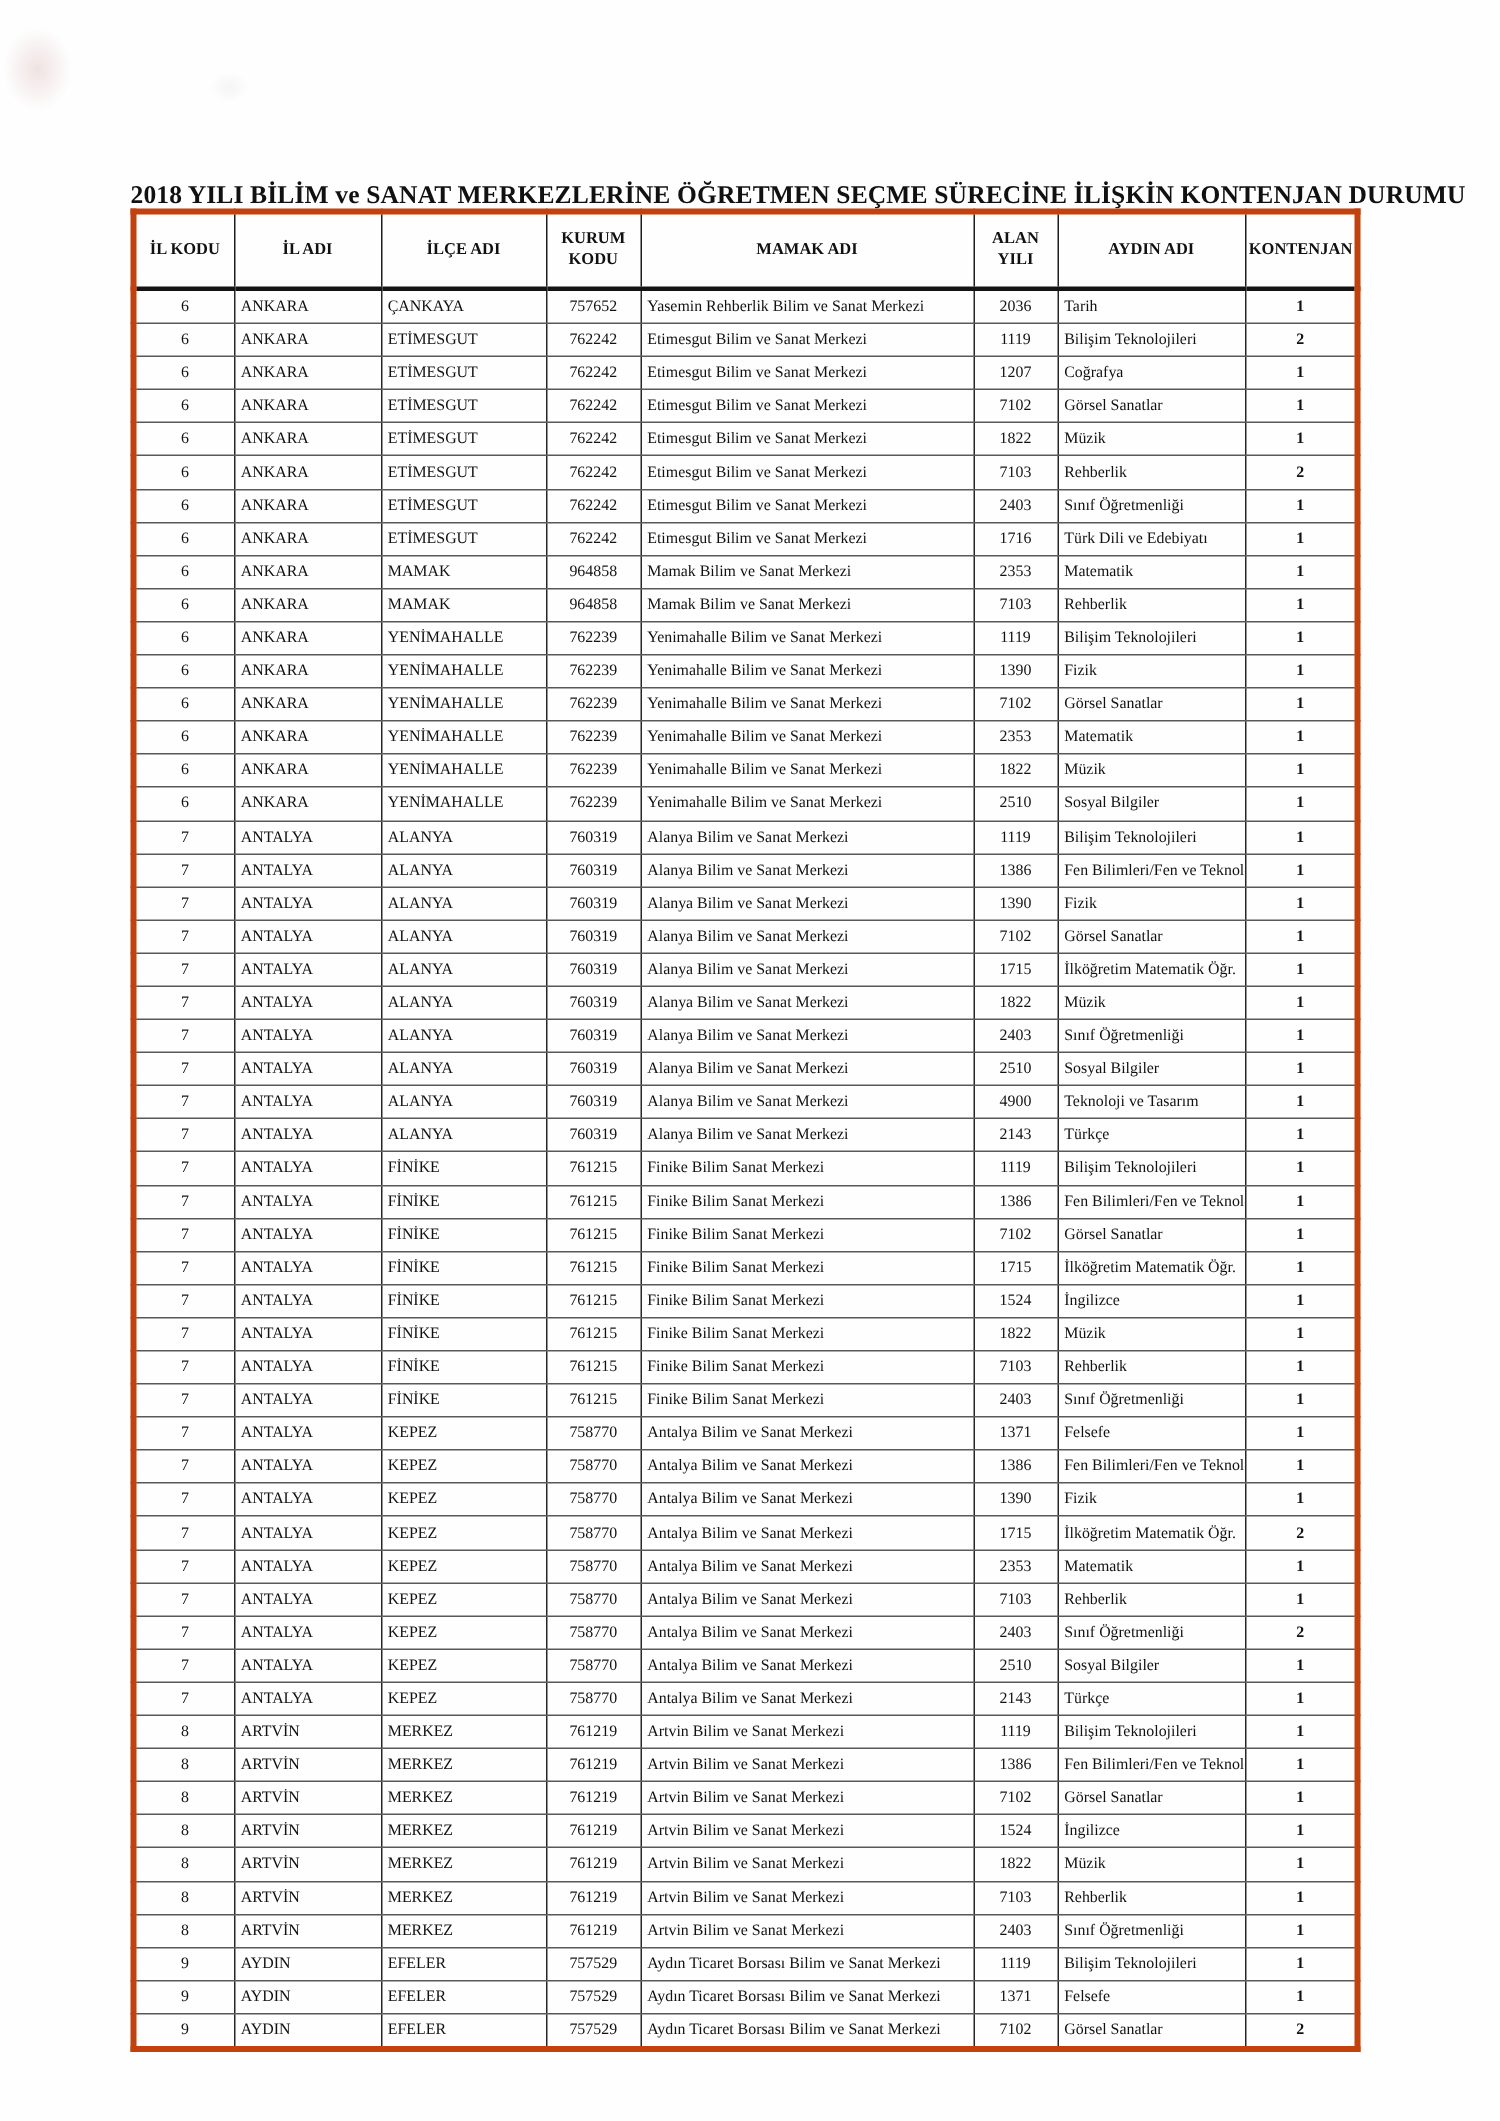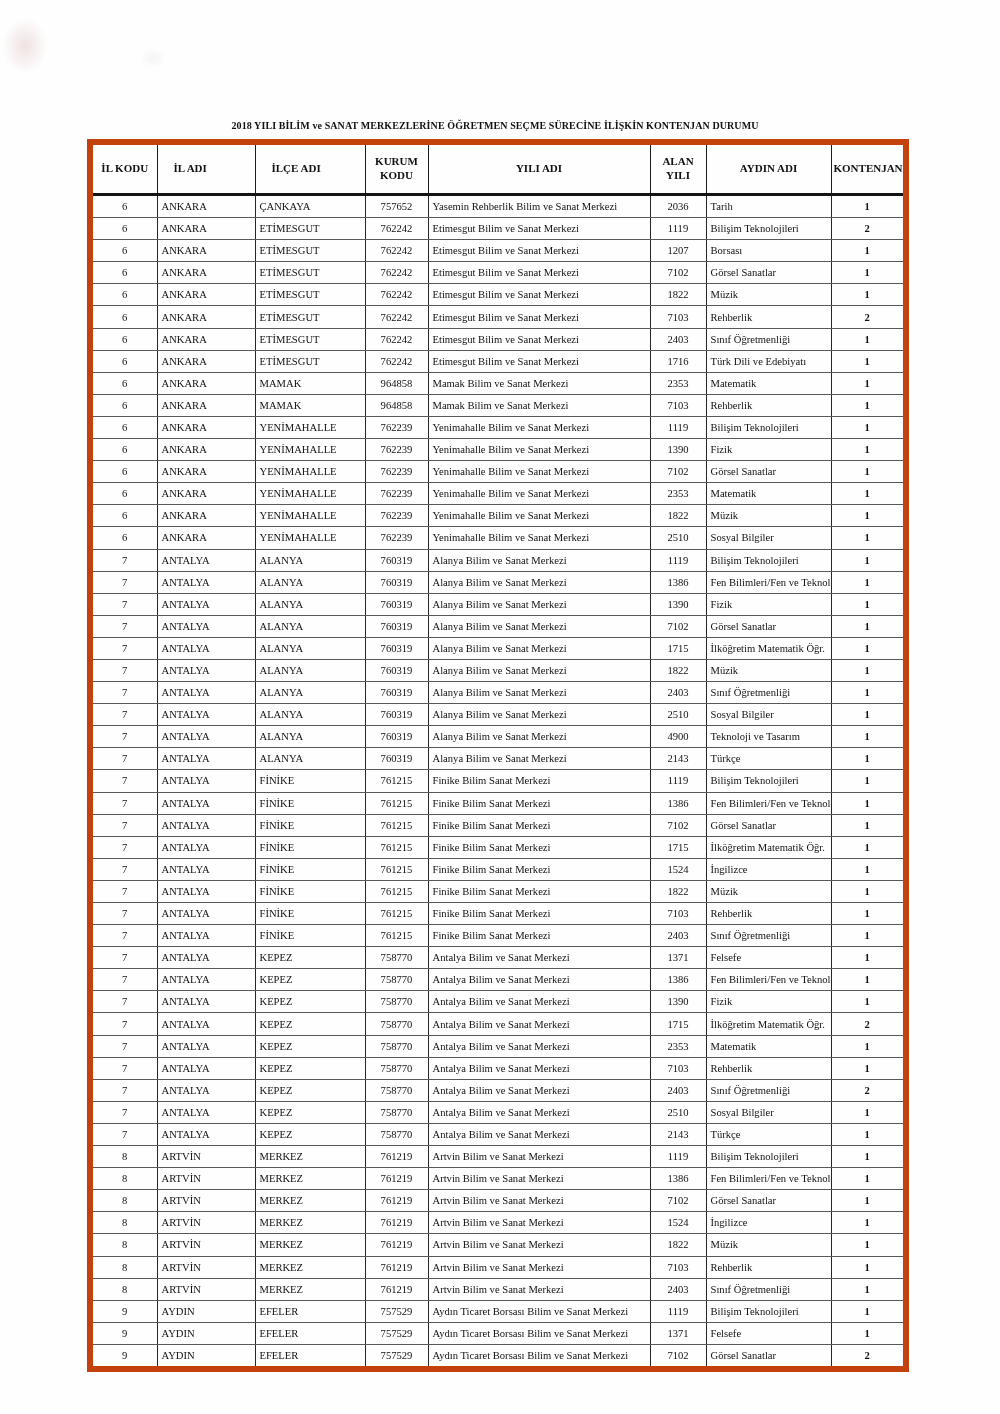--- a/index.html
+++ b/index.html
@@ -26,53 +26,53 @@
     left: 140px; top: 48px; width: 26px; height: 20px;
     background: radial-gradient(closest-side, #f6f4f4, rgba(255,255,255,0));
   }
   .doc-title {
     position: absolute;
     top: 120px;
     left: 87px;
     width: 816px;
     text-align: center;
     font-weight: bold;
-    font-size: 10px;
+    font-size: 17px;
     letter-spacing: 0.1px;
     white-space: nowrap;
   }
   .table-wrap {
     position: absolute;
     top: 139px;
     left: 87px;
     width: 816px;
   }
   table.quota {
     border-collapse: collapse;
     table-layout: fixed;
     width: 816px;
-    border: 6px solid #c2410c;
+    border: 4px solid #c2410c;
   }
   table.quota col.c0 { width: 67px; }
   table.quota col.c1 { width: 98px; }
   table.quota col.c2 { width: 110px; }
   table.quota col.c3 { width: 63px; }
   table.quota col.c4 { width: 222px; }
   table.quota col.c5 { width: 56px; }
   table.quota col.c6 { width: 125px; }
   table.quota col.c7 { width: 75px; }
   table.quota th {
     border-left: 1px solid #1c1c1c;
     border-right: 1px solid #1c1c1c;
     border-top: 2px solid #141414;
     border-bottom: 3px solid #141414;
     height: 44px;
     font-size: 11px;
     font-weight: bold;
-    text-align: left;
+    text-align: center;
     vertical-align: middle;
     padding: 2px 16px;
     line-height: 1.25;
     background: #fefefe;
   }
   table.quota th.center { text-align: center; padding: 2px 2px; }
   table.quota td {
     border-left: 1px solid #262626;
     border-right: 1px solid #262626;
     border-top: 1px solid #585858;
@@ -108,21 +108,21 @@
           <col class="c5">
           <col class="c6">
           <col class="c7">
       </colgroup>
       <thead>
         <tr>
           <th class="center">İL KODU</th>
           <th>İL ADI</th>
           <th>İLÇE ADI</th>
           <th class="center">KURUM KODU</th>
-          <th class="center">YILI ADI</th>
+          <th class="center">MAMAK ADI</th>
           <th class="center">ALAN YILI</th>
           <th class="center">AYDIN ADI</th>
           <th class="center">KONTENJAN</th>
         </tr>
       </thead>
       <tbody>
           <tr>
             <td class="center">6</td>
             <td>ANKARA</td>
             <td>ÇANKAYA</td>
@@ -142,21 +142,21 @@
             <td>Bilişim Teknolojileri</td>
             <td class="center bold">2</td>
           </tr>
           <tr>
             <td class="center">6</td>
             <td>ANKARA</td>
             <td>ETİMESGUT</td>
             <td class="center">762242</td>
             <td>Etimesgut Bilim ve Sanat Merkezi</td>
             <td class="center">1207</td>
-            <td>Borsası</td>
+            <td>Coğrafya</td>
             <td class="center bold">1</td>
           </tr>
           <tr>
             <td class="center">6</td>
             <td>ANKARA</td>
             <td>ETİMESGUT</td>
             <td class="center">762242</td>
             <td>Etimesgut Bilim ve Sanat Merkezi</td>
             <td class="center">7102</td>
             <td>Görsel Sanatlar</td>

